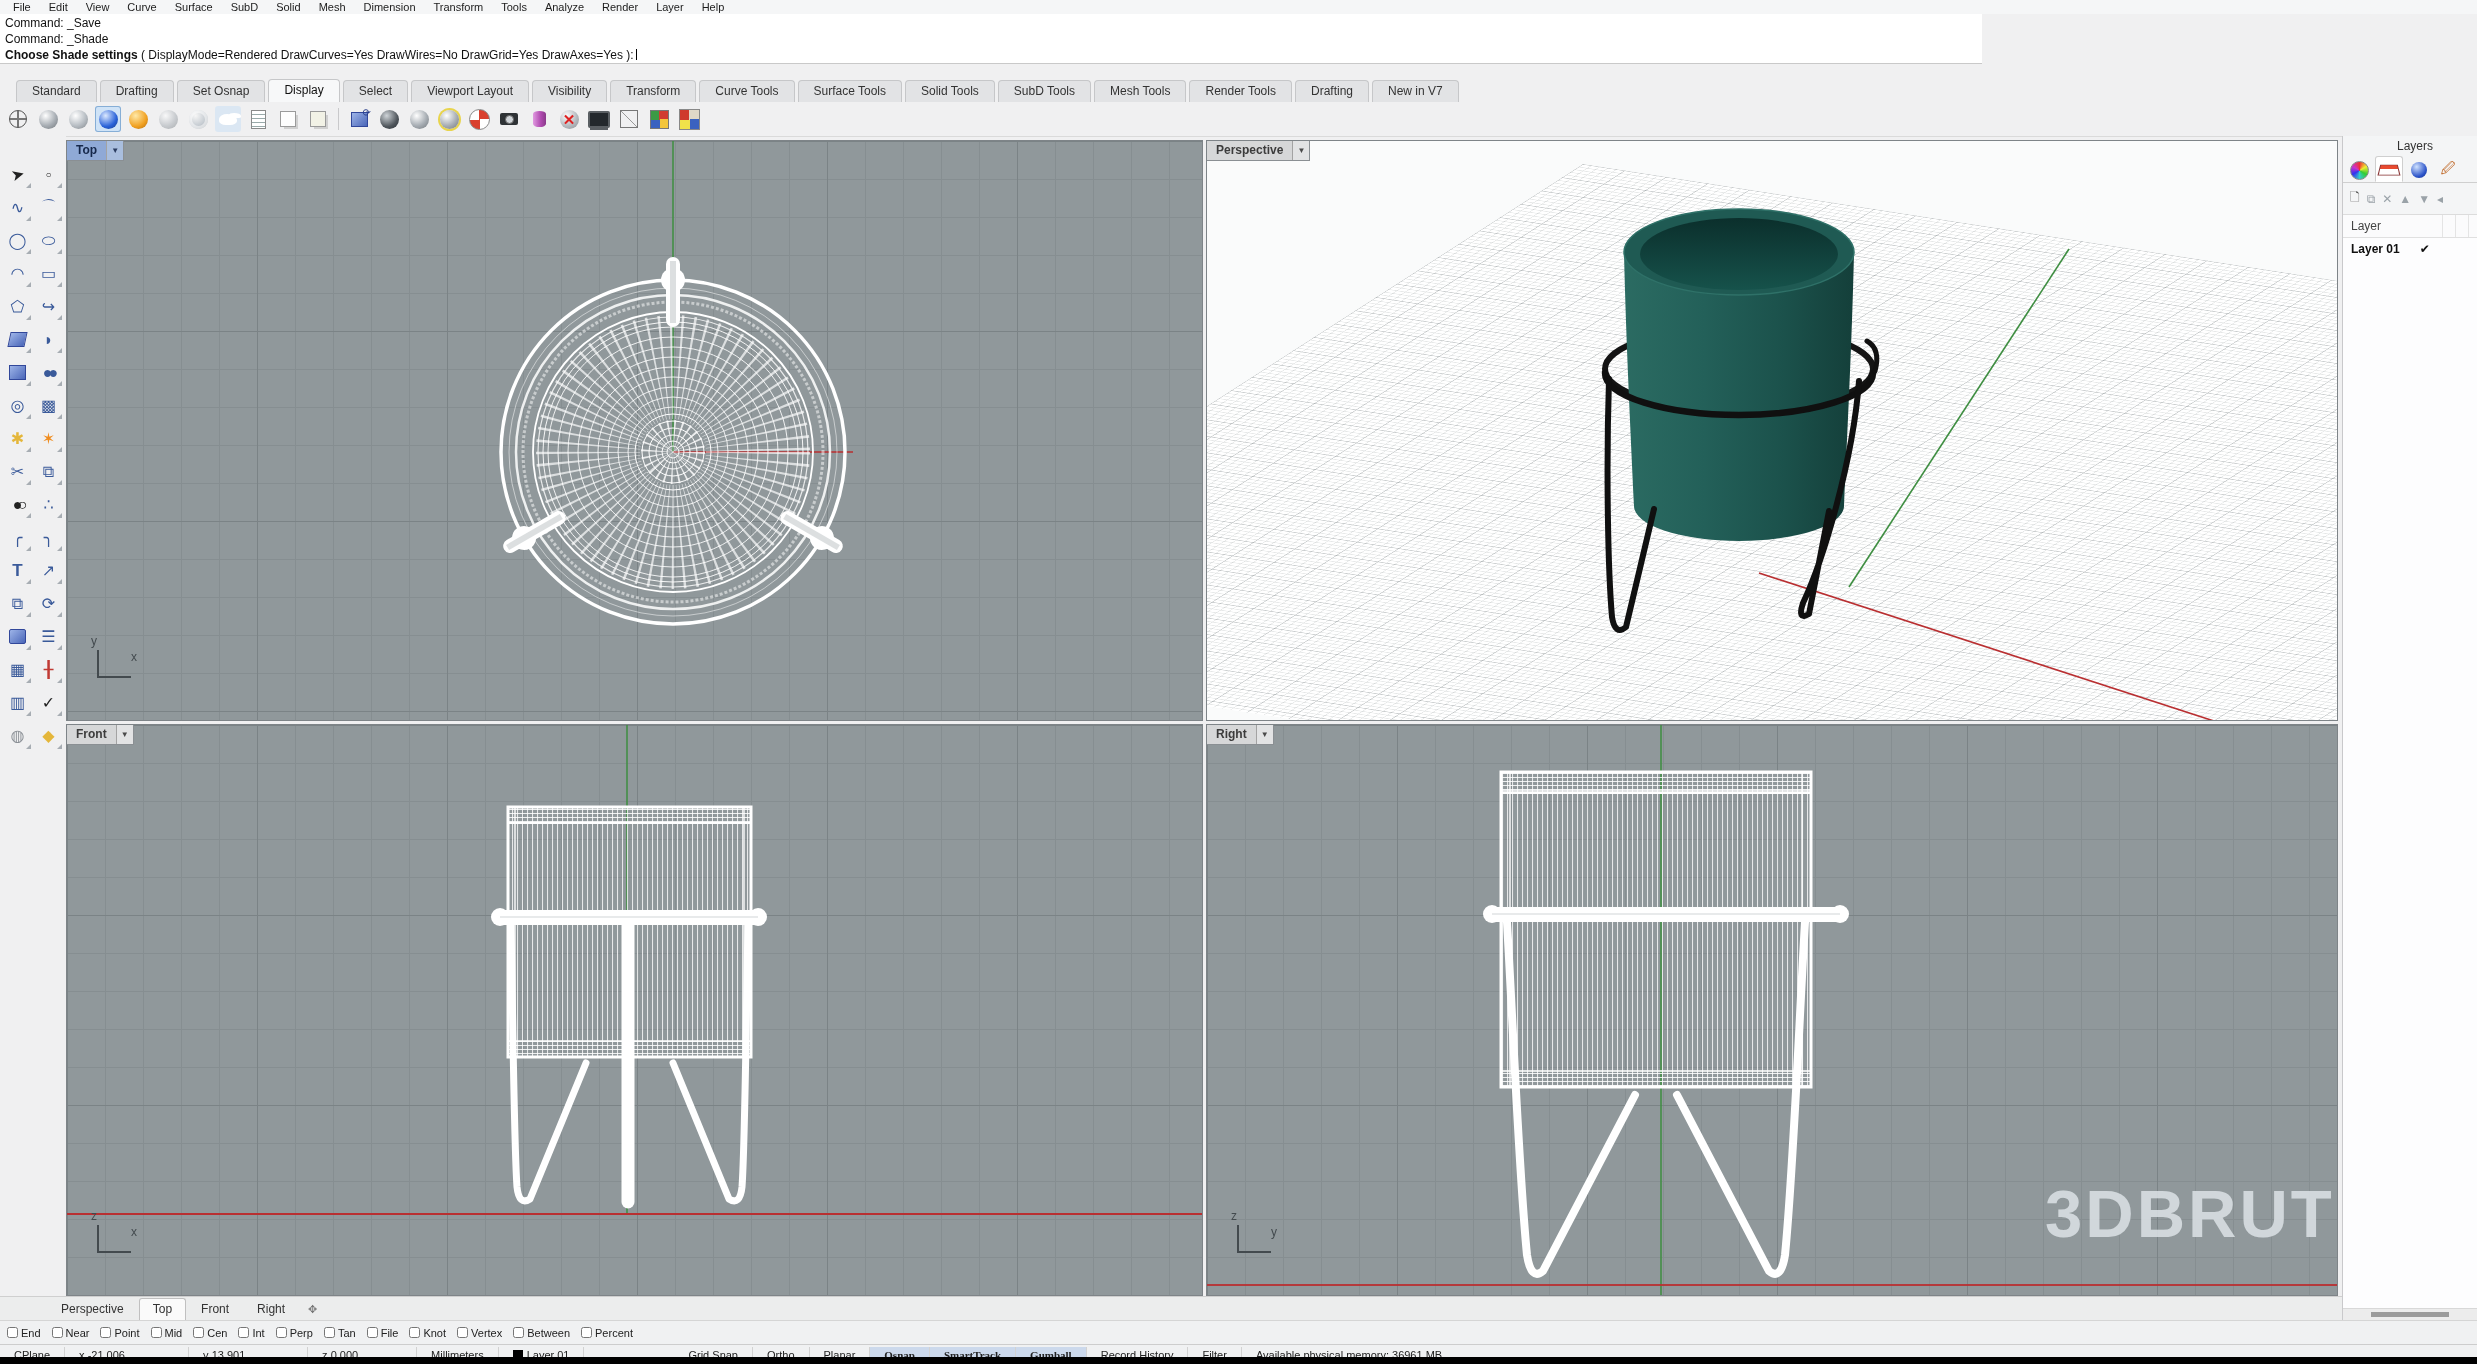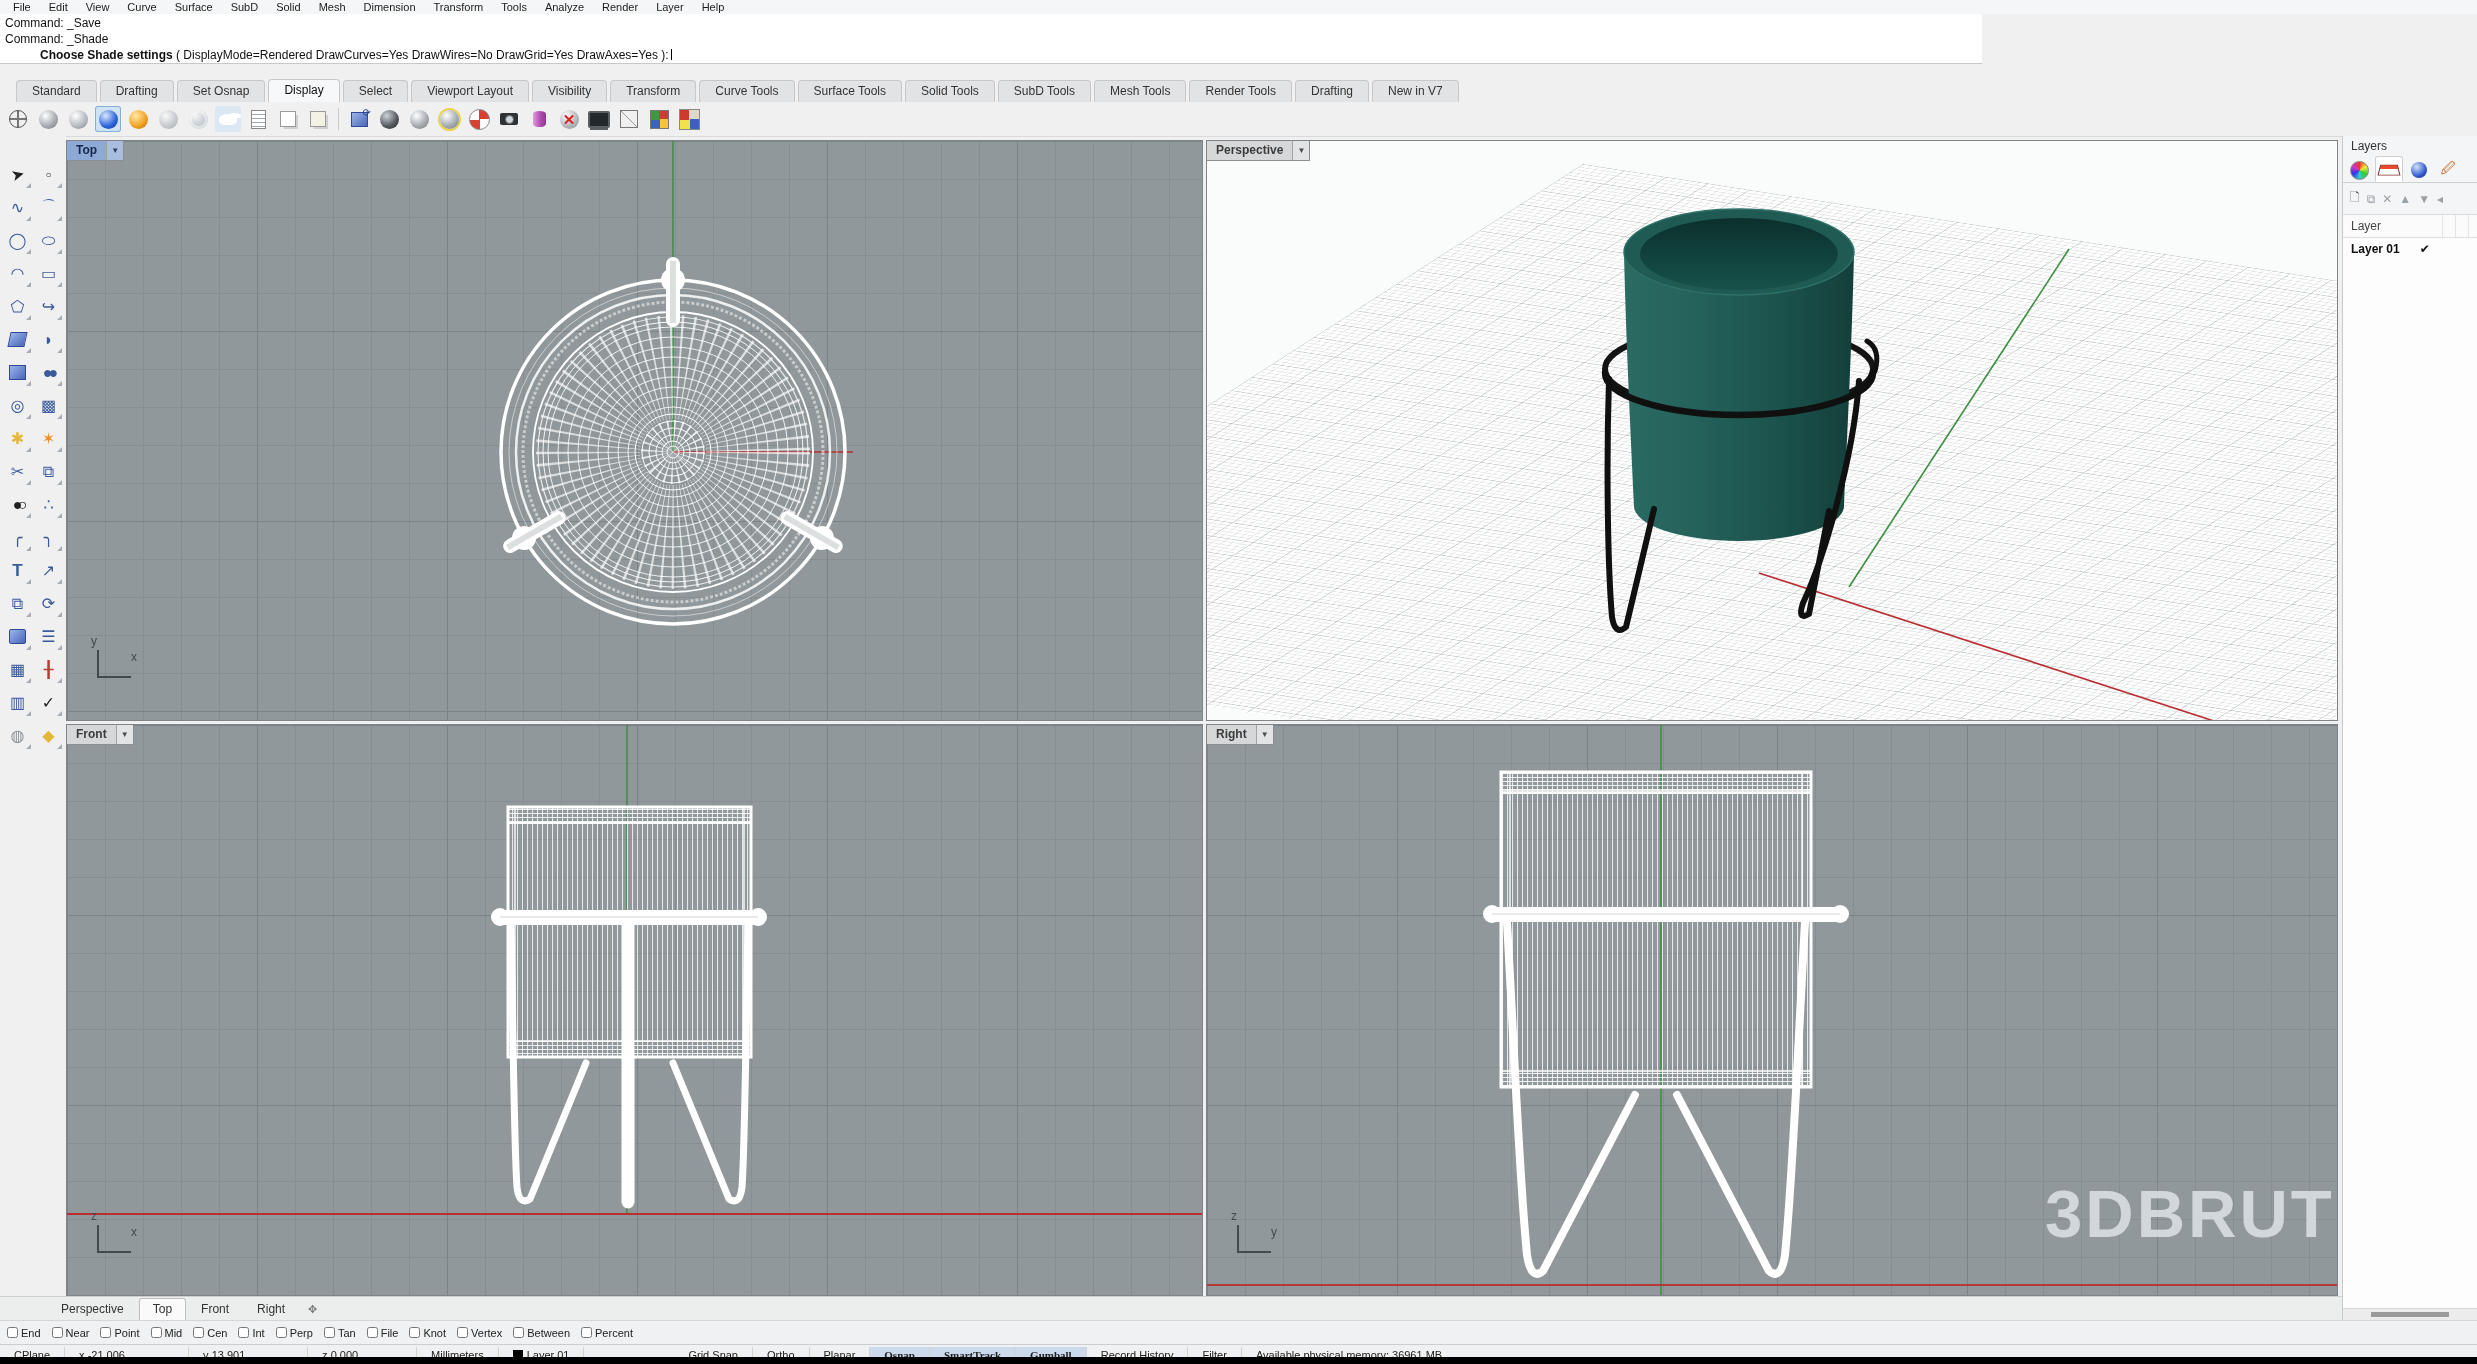--- a/index.html
+++ b/index.html
@@ -6,21 +6,21 @@
   #root{position:relative;width:2477px;height:1364px;background:#f0f0f1;
         font-family:"Liberation Sans",sans-serif;overflow:hidden;color:#222;}
 
   
   .menubar{position:absolute;left:0;top:0;width:2477px;height:14px;background:#f5f6f7;
            display:flex;align-items:center;padding-left:4px;font-size:11px;color:#1c1c1c;}
   .menubar span{padding:0 9px;cursor:default;}
   .cmdbox{position:absolute;left:0;top:14px;width:1982px;height:50px;background:#ffffff;
           border-bottom:1px solid #c9c9c9;font-size:12px;line-height:16px;padding:1px 5px;box-sizing:border-box;}
   .cmdline{white-space:nowrap;color:#111;}
-  .cmdline b{font-weight:bold;margin-left:35px;}
+  .cmdline b{font-weight:bold;}
   .caret{display:inline-block;width:1px;height:11px;background:#000;vertical-align:-1px;margin-left:2px;}
 
   .tabbar{position:absolute;left:0;top:79px;width:2477px;height:23px;display:flex;align-items:flex-end;
           padding-left:16px;gap:3px;font-size:12px;}
   .tab{padding:3px 15px 4px 15px;background:#e2e3e5;border:1px solid #c6c7c9;border-bottom:none;
        border-radius:4px 4px 0 0;color:#333;white-space:nowrap;}
   .tab.active{background:#f7f8f9;color:#111;padding-bottom:5px;}
 
   .icontoolbar{position:absolute;left:0;top:102px;width:2477px;height:34px;background:#f0f0f1;
                border-bottom:1px solid #dadada;display:flex;align-items:center;padding-left:5px;gap:4px;}
@@ -74,21 +74,21 @@
   .vplabel.active .name{background:#8fa9d6;color:#16284b;}
   .vplabel.active .dd{background:#a9bede;color:#2b3c60;}
   .axw{position:absolute;left:16px;bottom:34px;width:52px;height:50px;z-index:5;font-size:12px;color:#434a4e;}
   .axw .ax{position:absolute;left:14px;top:14px;width:32px;height:26px;border-left:2px solid #434a4e;border-bottom:2px solid #434a4e;}
   .axw .vl{position:absolute;left:8px;top:-2px;}
   .axw .hl2{position:absolute;right:-2px;bottom:22px;}
 
   
   #panel{position:absolute;left:2342px;top:136px;width:135px;height:1184px;background:#f4f5f6;
          border-left:1px solid #c9c9cb;box-sizing:border-box;display:flex;flex-direction:column;font-size:12px;}
-  .ptitle{padding:3px 1px 1px 8px;color:#333;}
+  .ptitle{padding:3px 1px 1px 8px;color:#333;margin-left:46px;}
   .ptitle span{display:inline-block;}
   .ptabs{display:flex;gap:3px;padding:2px 3px 0 3px;border-bottom:1px solid #cfcfcf;align-items:flex-end;}
   .ptab{width:26px;height:24px;display:flex;align-items:center;justify-content:center;}
   .ptab.active{background:#fff;border:1px solid #cfcfcf;border-bottom:1px solid #fff;border-radius:3px 3px 0 0;}
   .cwheel{width:17px;height:17px;border-radius:50%;background:conic-gradient(#e33,#ee3,#3c3,#3cc,#33e,#c3c,#e33);border:1px solid #888;}
   .playersico{width:18px;height:13px;background:linear-gradient(180deg,#e84a2f 0 45%,#fff 45%);border:1px solid #833;transform:perspective(40px) rotateX(45deg);}
   .bsphere{width:16px;height:16px;border-radius:50%;background:radial-gradient(circle at 35% 30%,#cfe2ff,#2a52c8 65%,#16307e);}
   .brush{font-size:14px;color:#c06a2a;}
   .ptools{display:flex;gap:7px;padding:5px 7px;border-bottom:1px solid #dcdcdc;color:#9aa2a8;font-size:12px;align-items:center;}
   .phead{display:flex;padding:4px 8px;border-bottom:1px solid #e0e0e0;background:#fbfbfc;color:#444;position:relative;}

